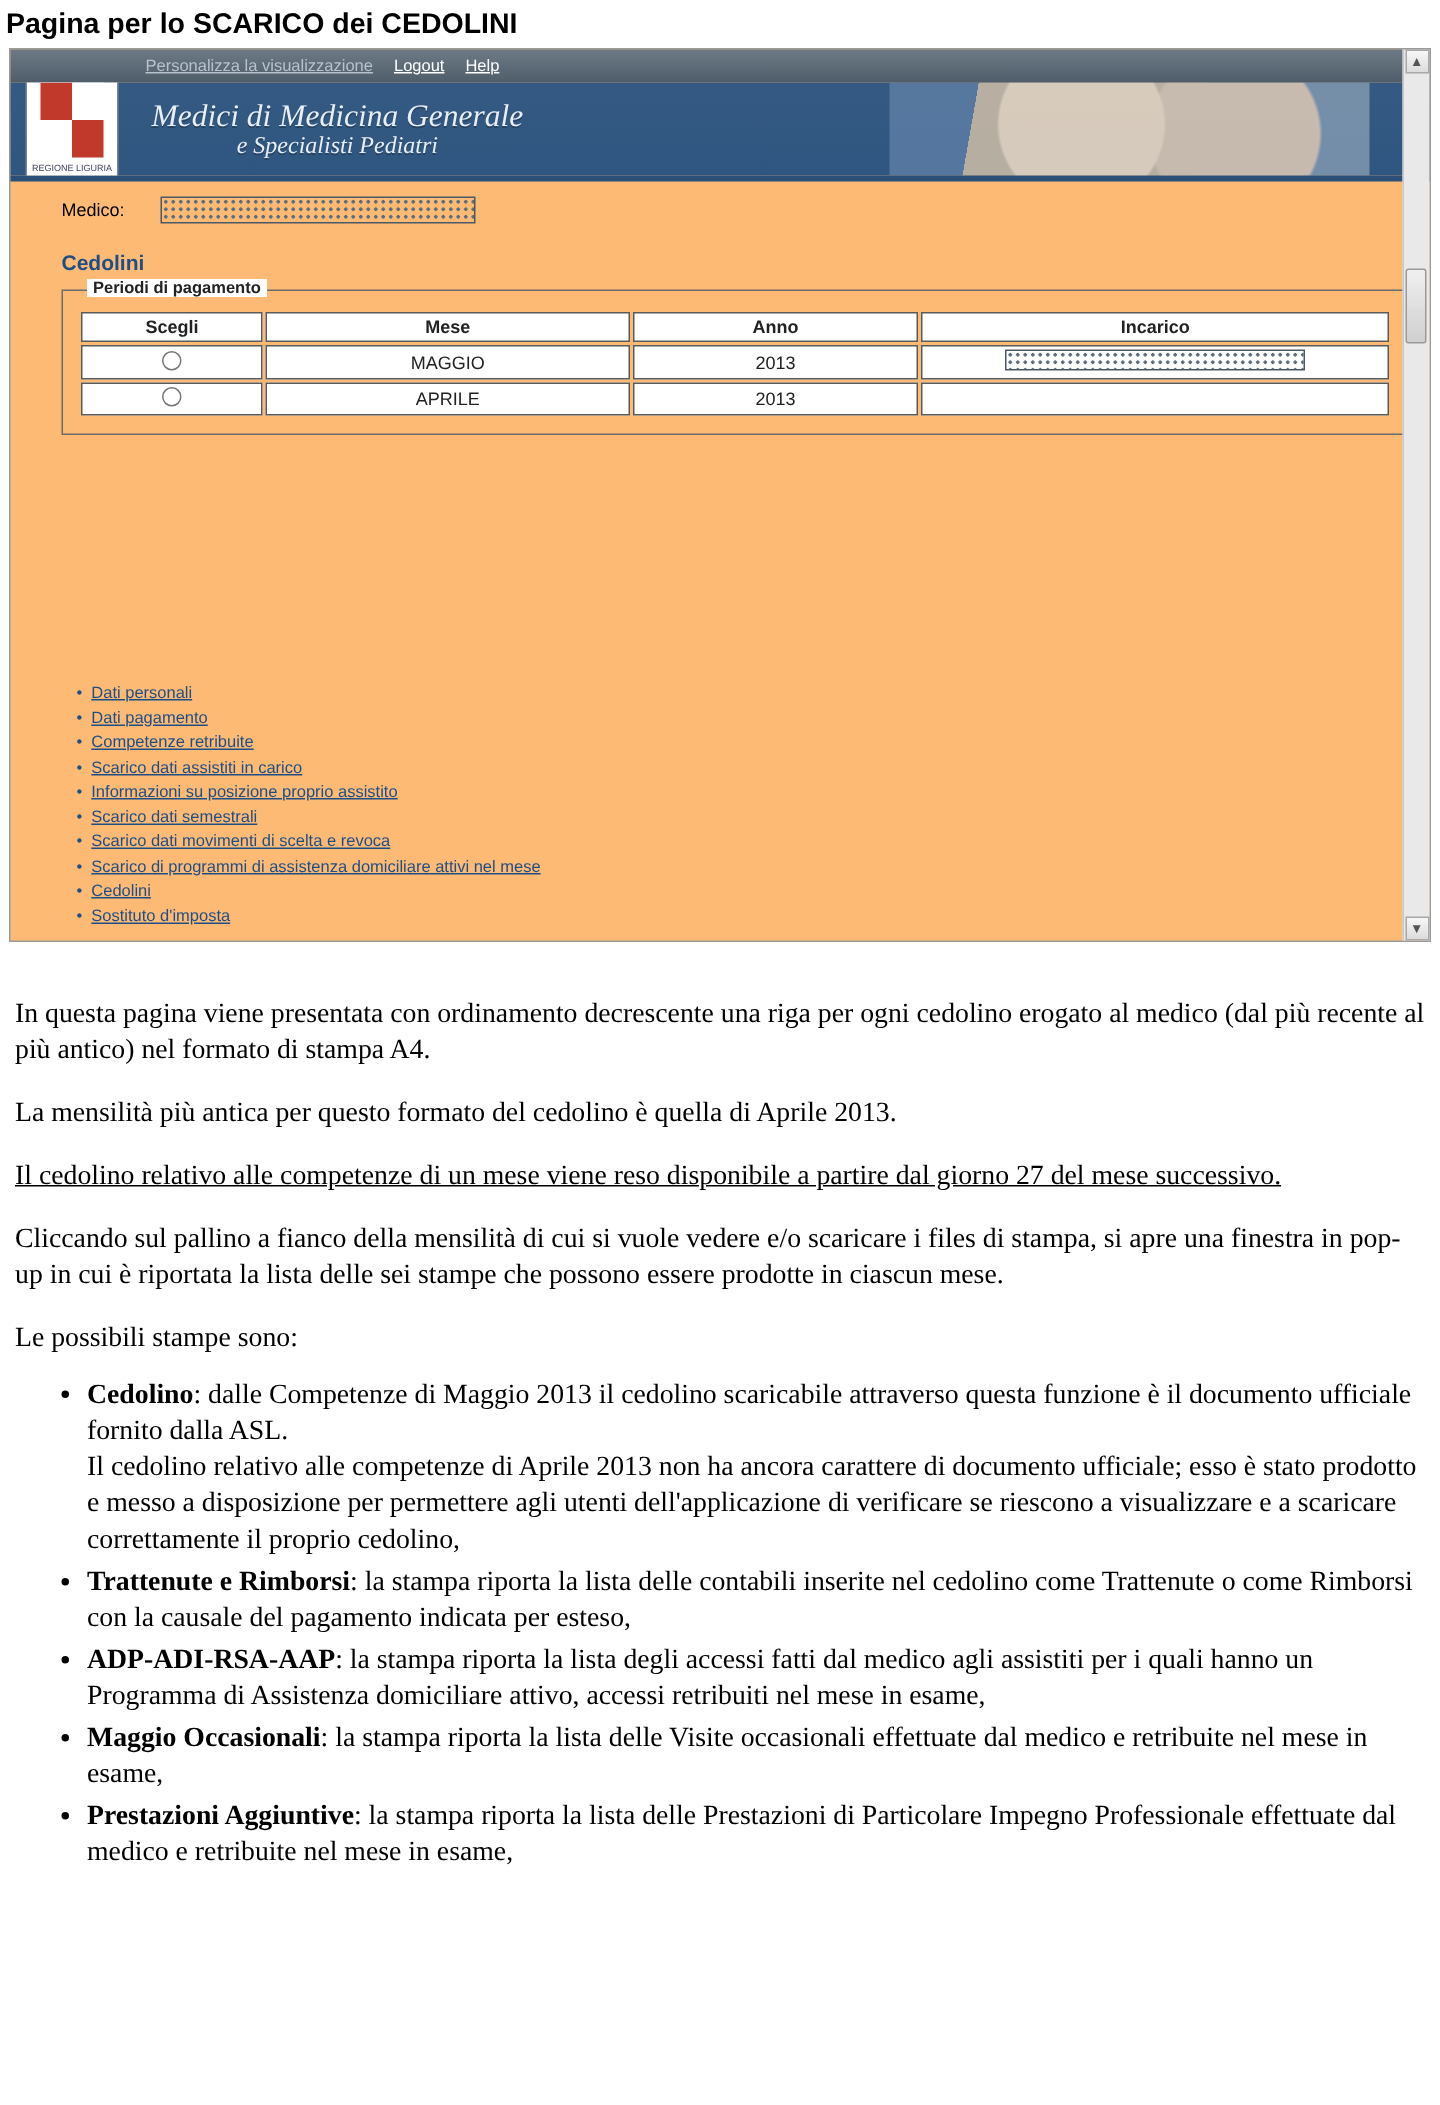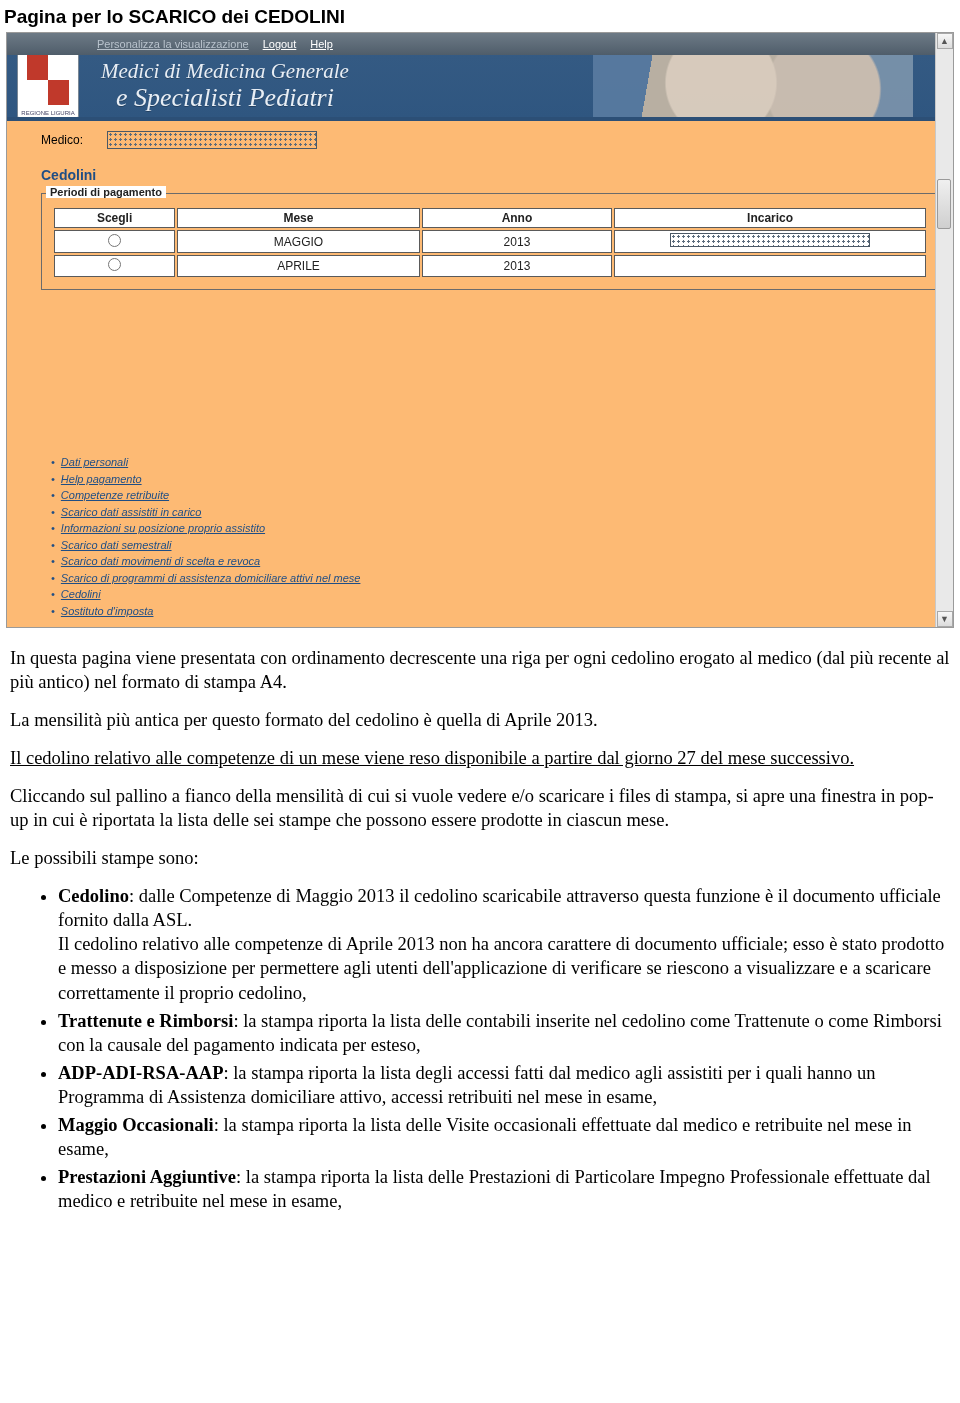--- a/index.html
+++ b/index.html
@@ -85,21 +85,21 @@
   .brand {
     margin-left: 94px;
     font-family: Georgia, 'Times New Roman', serif;
     font-style: italic;
     color: #e8eef5;
     font-size: 21px;
     line-height: 1.15;
     text-shadow: 0 1px 0 rgba(0,0,0,0.25);
     text-align: center;
   }
-  .brand .line2 { font-size: 26px; }
+  .brand .line2 { font-size: 16px; }
   .header-photo {
     position: absolute;
     right: 40px; top: 0; bottom: 0;
     width: 320px;
     background:
       radial-gradient(circle at 40% 45%, #e9d7c3 0 28%, transparent 29%),
       radial-gradient(circle at 72% 55%, #d8c6b4 0 24%, transparent 25%),
       linear-gradient(100deg, #5a7ca2 0 18%, #c7b9a6 18% 64%, #7d95ad 64% 100%);
     opacity: 0.9;
   }
@@ -130,21 +130,21 @@
   }
   
   .fs {
     border: 1px solid #6b6b6b;
     padding: 12px 10px 10px 10px;
     position: relative;
     margin-top: 6px;
   }
   .fs-legend {
     position: absolute;
-    top: -8px; left: 4px;
+    top: -8px; left: 16px;
     background: #fff;
     padding: 0 4px;
     font-size: 11px;
     font-weight: bold;
   }
   table.grid {
     width: 100%;
     border-collapse: separate;
     border-spacing: 2px;
     font-size: 12px;
@@ -163,21 +163,20 @@
   .col-anno { width: 22%; }
   .col-incarico { width: 36%; }
   input[type=radio] { cursor: pointer; }
   
   .linklist {
     list-style: none;
     padding: 0 0 0 10px;
     margin-top: 164px;
     font-size: 11px;
     color: #1f4e85;
-    font-style: italic;
   }
   .linklist li {
     display: flex;
     align-items: center;
     gap: 6px;
     line-height: 1.5;
   }
   .linklist li::before {
     content: "•";
     color: #1f4e85;
@@ -217,21 +216,21 @@
     border-radius: 2px;
     cursor: pointer;
   }
   
   .prose {
     padding: 18px 10px 4px 10px;
     font-size: 18.5px;
     line-height: 1.3;
     font-family: "Times New Roman", Times, serif;
   }
-  .prose p { margin-bottom: 14px; }
+  .prose p { margin-bottom: 14px; margin-top: 18px; }
   .prose .under { text-decoration: underline; }
   .prose ul {
     list-style: disc;
     padding-left: 48px;
     margin-top: 4px;
   }
   .prose ul li { margin-bottom: 4px; }
   .prose b { font-weight: bold; margin-top: 23px; }
 </style>
 </head>
@@ -295,21 +294,21 @@
             </tr>
           </tbody>
         </table>
       </div>
 
       <ul class="linklist">
         <li>
             <a>Dati personali</a>
           </li>
         <li>
-            <a>Help pagamento</a>
+            <a>Dati pagamento</a>
           </li>
         <li>
             <a>Competenze retribuite</a>
           </li>
         <li>
             <a>Scarico dati assistiti in carico</a>
           </li>
         <li>
             <a>Informazioni su posizione proprio assistito</a>
           </li>

